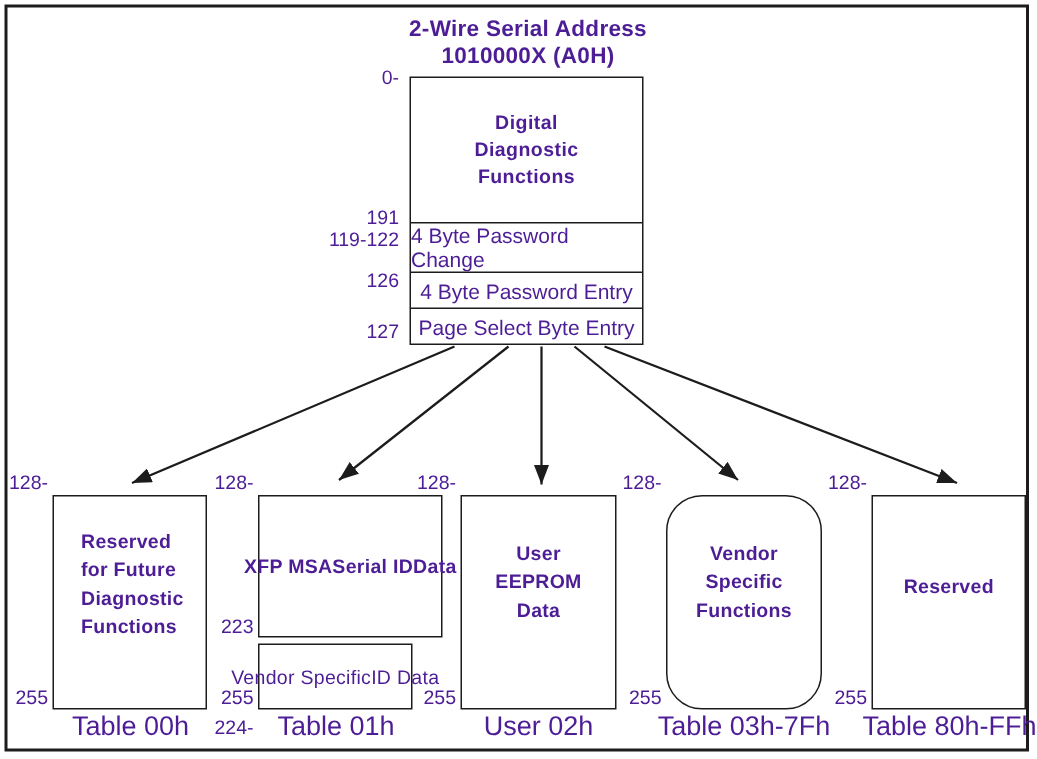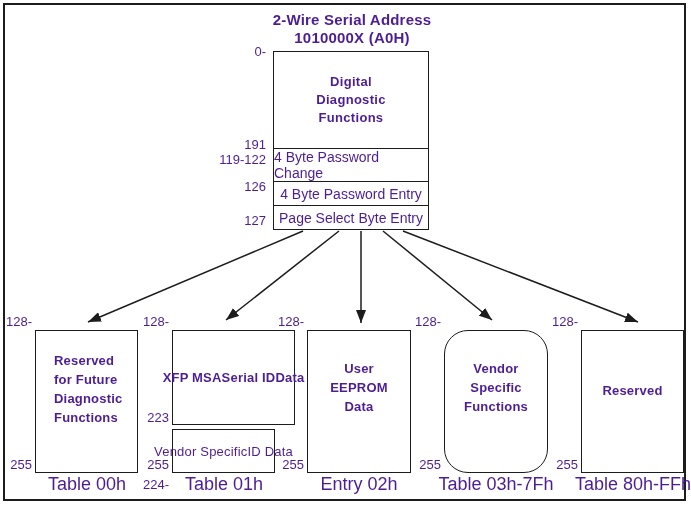--- a/index.html
+++ b/index.html
@@ -113,21 +113,21 @@
   <div class="addr" style="left:125px; top:458px; width:44px;">255</div>
   <div class="cap" style="left:153px; width:142px;">Table 01h</div>
 
   <div class="tbox" style="left:307px; width:104px; padding-top:28px; text-align:center;">
     <div class="line">User</div>
     <div class="line">EEPROM</div>
     <div class="line">Data</div>
   </div>
   <div class="addr" style="left:260px; top:315px; width:44px;">128-</div>
   <div class="addr" style="left:260px; top:458px; width:44px;">255</div>
-  <div class="cap" style="left:288px; width:142px;">Entry 02h</div>
+  <div class="cap" style="left:288px; width:142px;">User 02h</div>
 
   <div class="tbox" style="left:444px; width:104px; padding-top:28px; text-align:center;border-radius:24px;">
     <div class="line">Vendor</div>
     <div class="line">Specific</div>
     <div class="line">Functions</div>
   </div>
   <div class="addr" style="left:397px; top:315px; width:44px;">128-</div>
   <div class="addr" style="left:397px; top:458px; width:44px;">255</div>
   <div class="cap" style="left:425px; width:142px;">Table 03h-7Fh</div>
 

